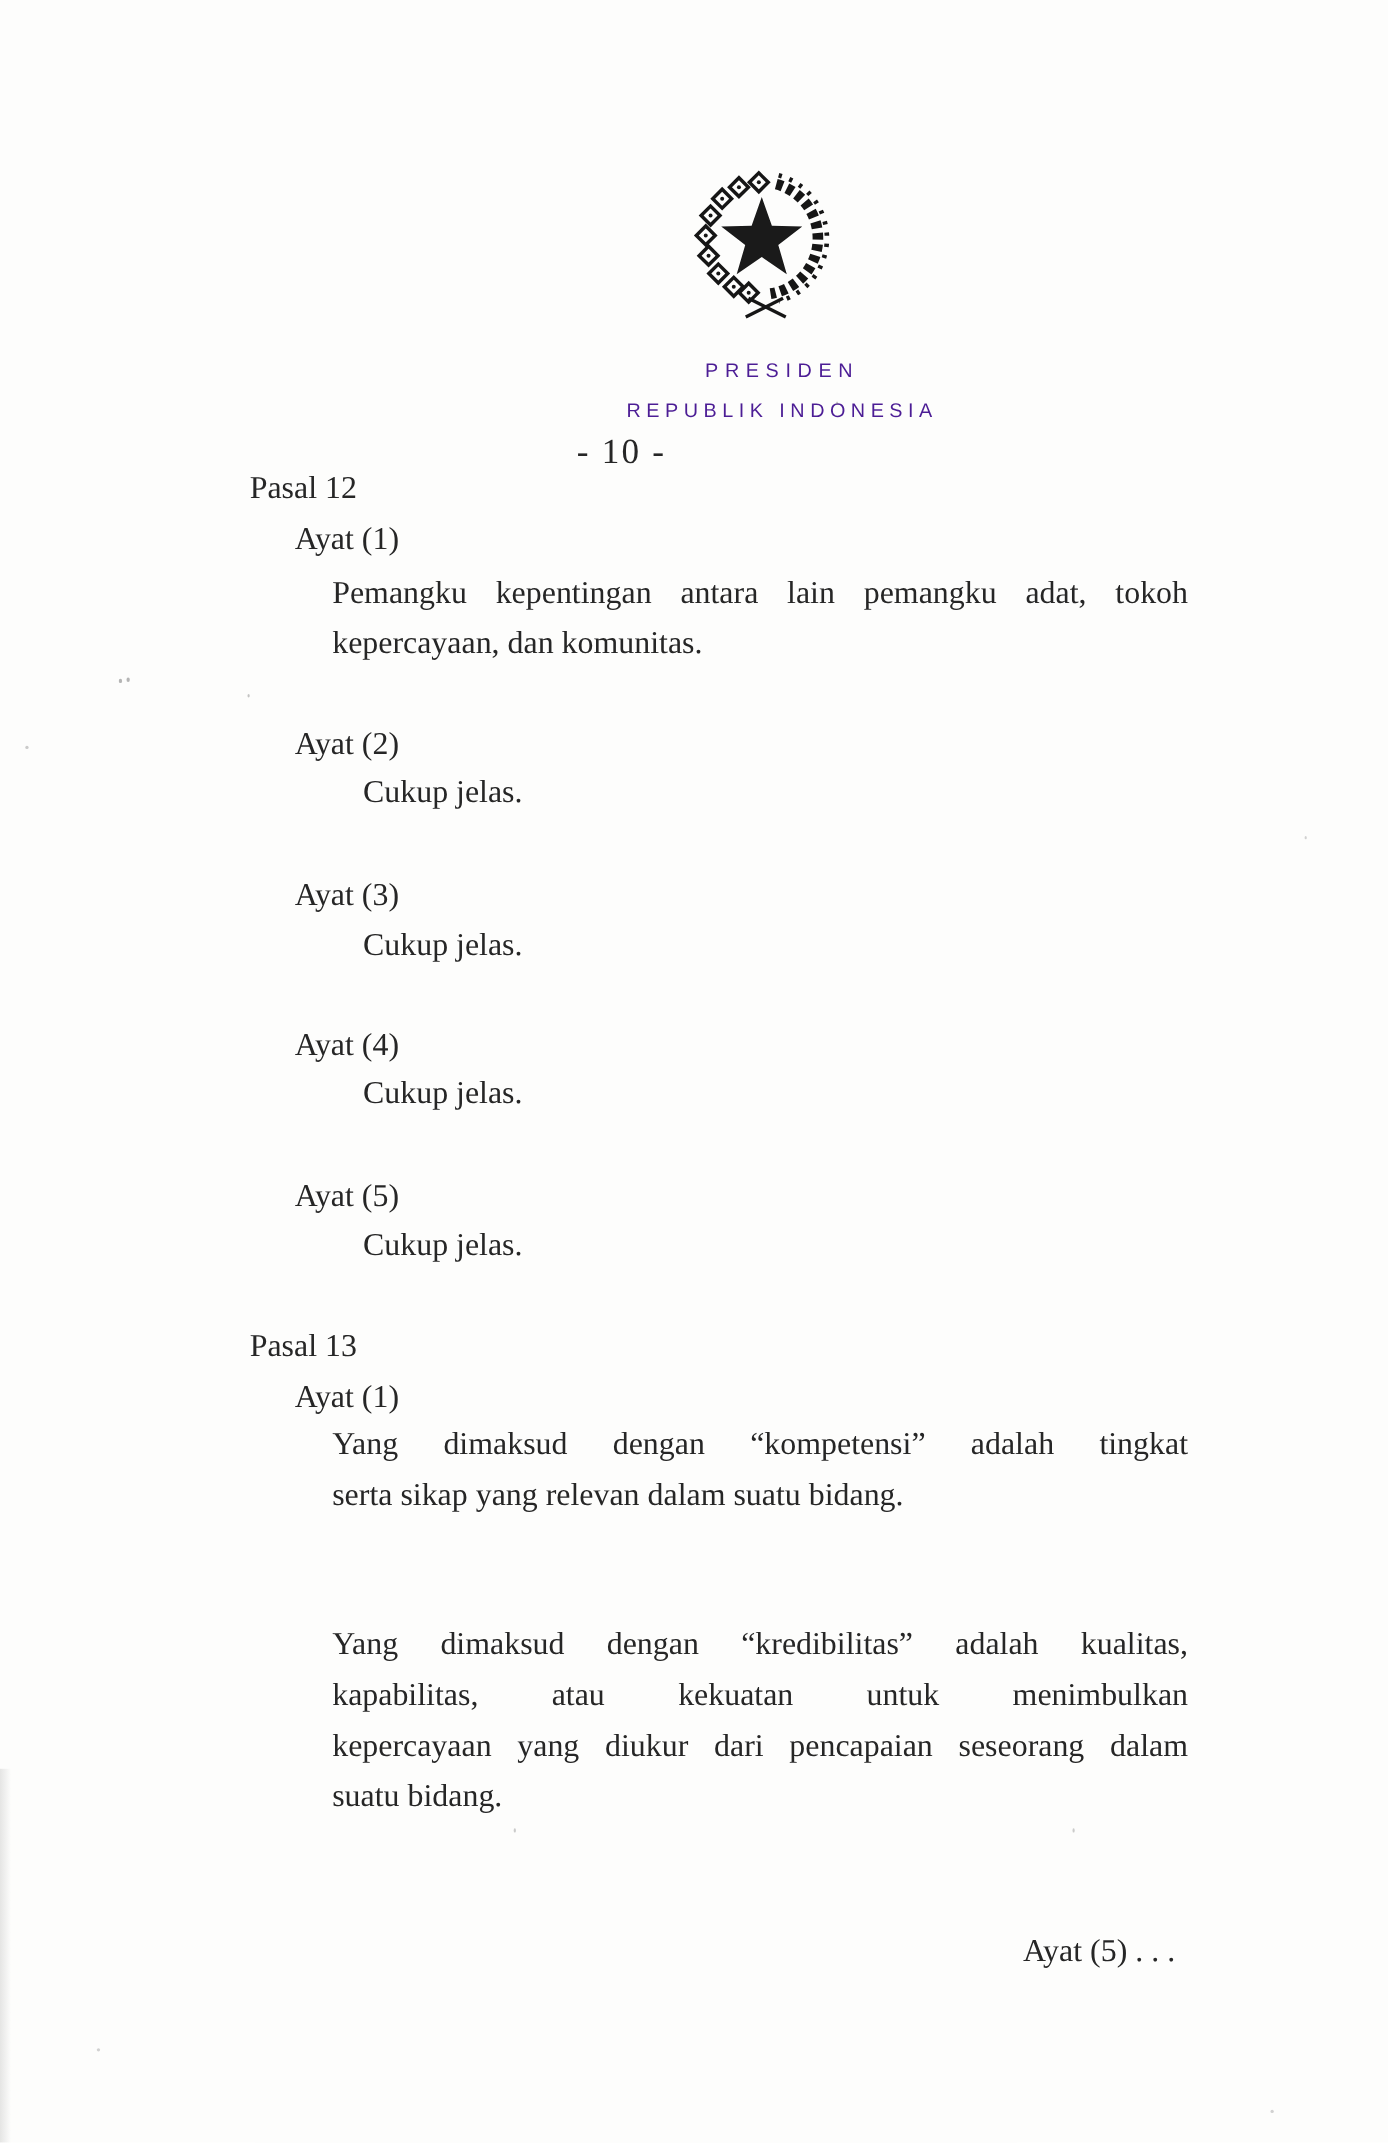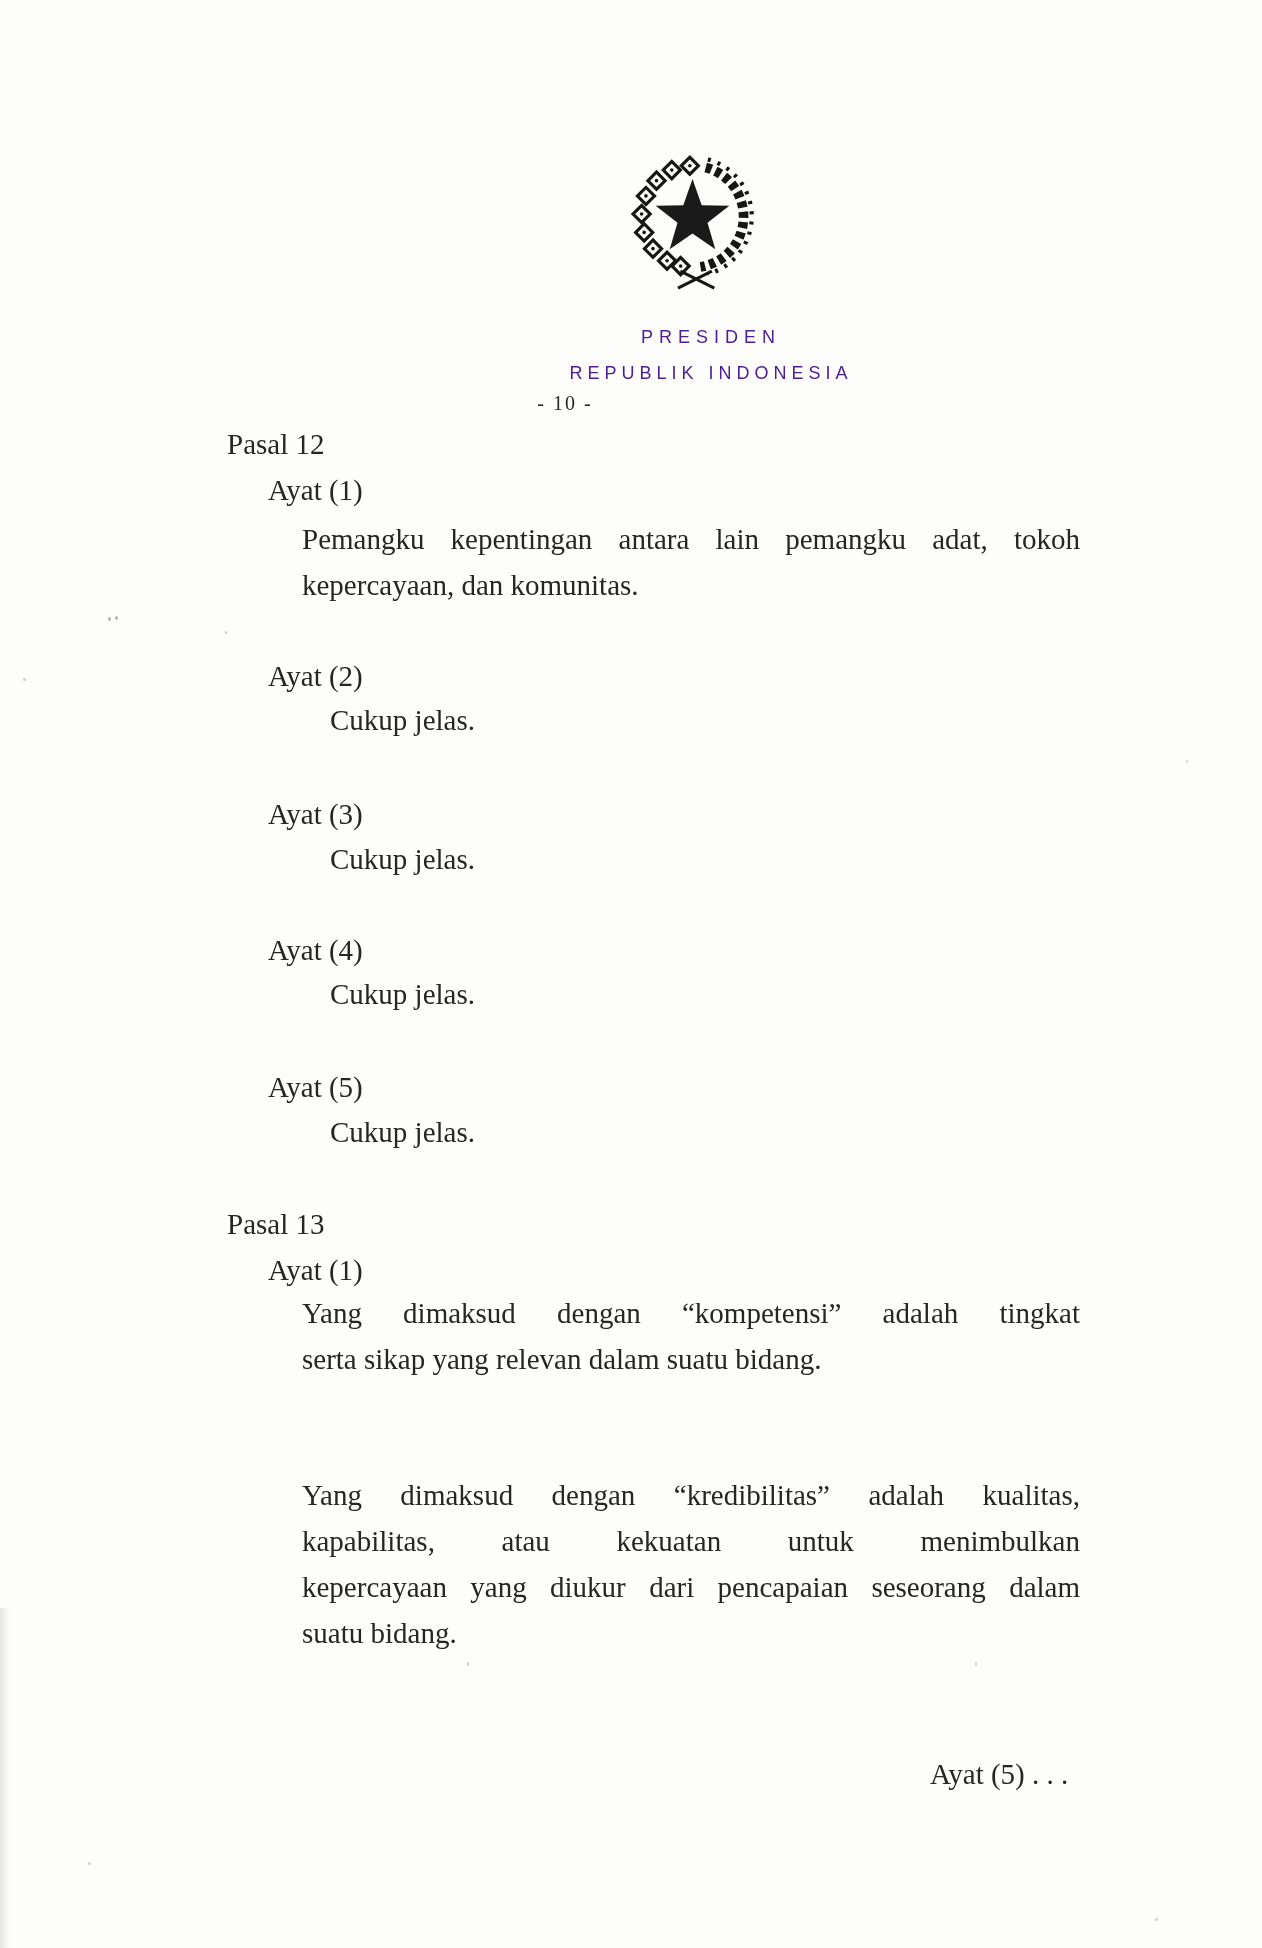--- a/index.html
+++ b/index.html
@@ -10,21 +10,21 @@
   }
   .letterhead-line {
     position:absolute; left:511px; width:400px; text-align:center;
     font-family:"Liberation Sans", sans-serif; color:#4c1d95;
     font-size:18px; font-weight:400; white-space:nowrap;
   }
   .lh1 { top:327px; letter-spacing:6px; }
   .lh2 { top:350px; letter-spacing:5px;margin-top:13px; }
   .page-number {
     position:absolute; left:465px; top:392px; width:200px;
-    text-align:center; font-size:20px; letter-spacing:2px;
+    text-align:center; font-size:32px; letter-spacing:2px;
   }
   .lbl { position:absolute; font-size:29px; line-height:1; white-space:pre; }
   .para { position:absolute; font-size:29px; width:778px; }
   .para .line { height:46px; line-height:46px; text-align:justify; overflow:hidden; }
   .para .line.j { text-align-last:justify; }
   .catchword { position:absolute; left:930px; top:1760px; font-size:29px; line-height:1; white-space:pre; }
   .emblem { position:absolute; left:617px; top:150px; width:151px; height:143px; }
   .speck { position:absolute; background:#6e6e6e; border-radius:50%; }
   .edge-shade {
     position:absolute; left:0; bottom:0; width:10px; height:340px;

